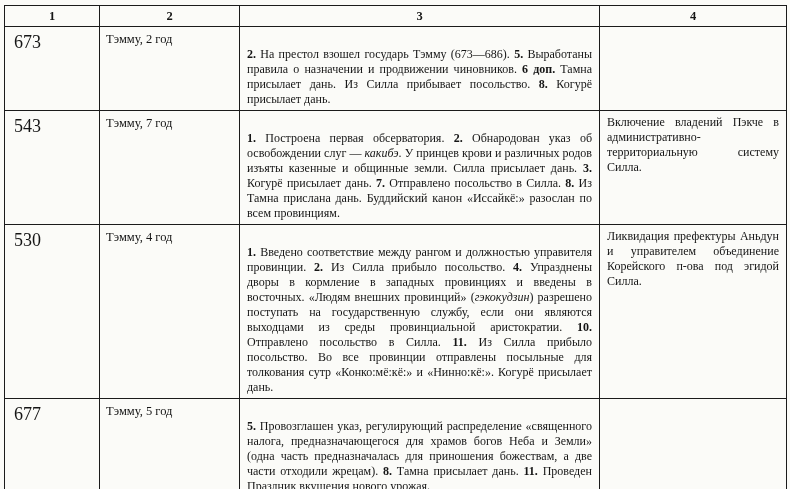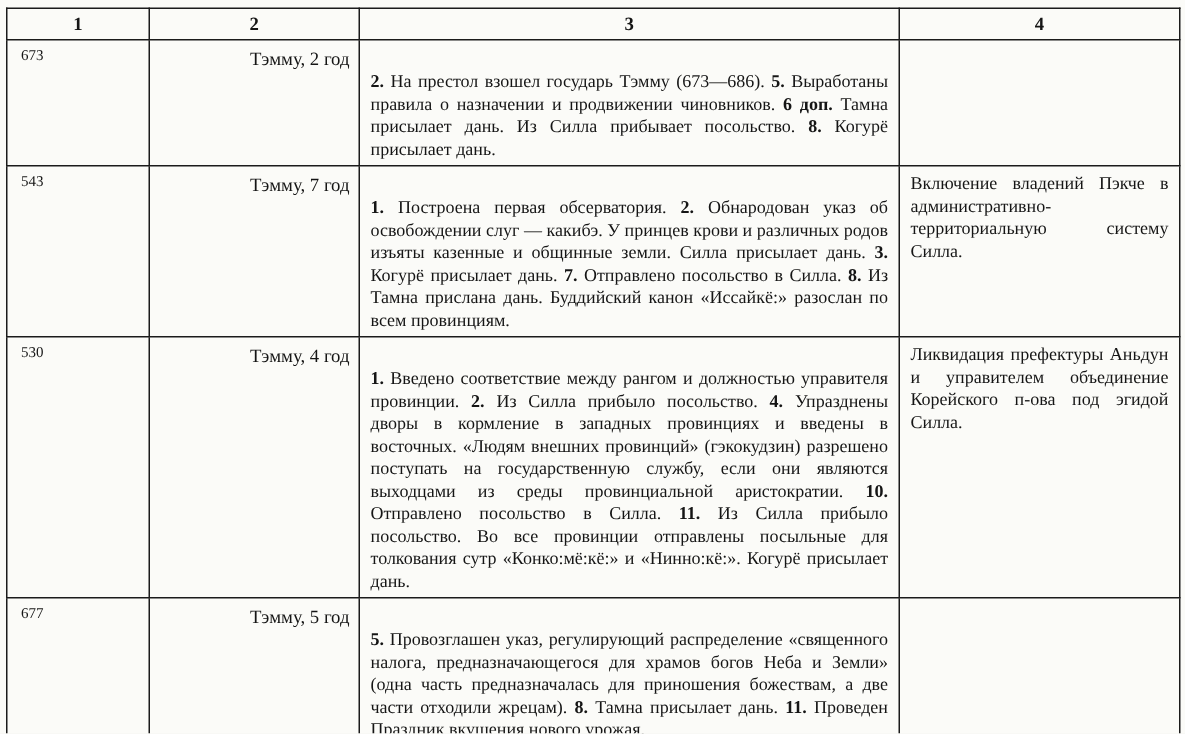--- a/index.html
+++ b/index.html
@@ -38,44 +38,44 @@
   }
   .chron th {
     height: 21px;
     vertical-align: middle;
     text-align: center;
     font-weight: bold;
     font-size: 12.5px;
     padding: 1px 2px;
   }
   td.year {
-    font-size: 10px;
+    font-size: 18px;
     padding: 5px 4px 3px 9px;
   }
   td.era {
     font-size: 12.5px;
-    text-align: right;
+    text-align: left;
     padding: 5px 6px 3px 6px;
   }
   td.events {
     font-size: 12px;
     line-height: 15px;
     text-align: justify;
     padding: 20px 7px 3px 7px;
     hyphens: auto;
   }
   td.note {
     font-size: 12px;
     line-height: 15px;
     text-align: justify;
     padding: 4px 7px 3px 7px;
     hyphens: auto;
   }
   .b { font-weight: bold; }
-  .i { }
+  .i { font-style: italic; }
   
   tbody tr:nth-child(1) td { height: 70px; }
   tbody tr:nth-child(2) td { height: 42px; }
   tbody tr:nth-child(3) td { height: 94px; }
   tbody tr:nth-child(4) td { height: 158px; }
   tbody tr:nth-child(5) td { height: 80px; }
 </style>
 </head>
 <body>
 

